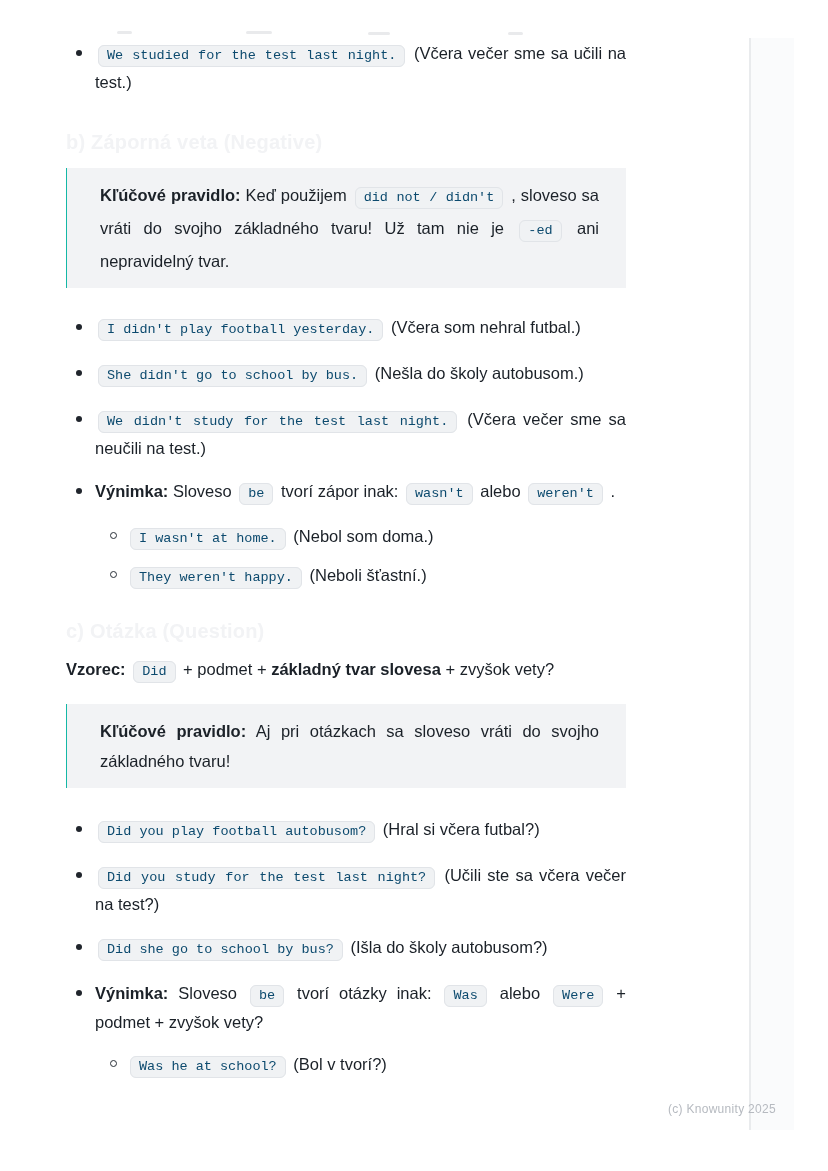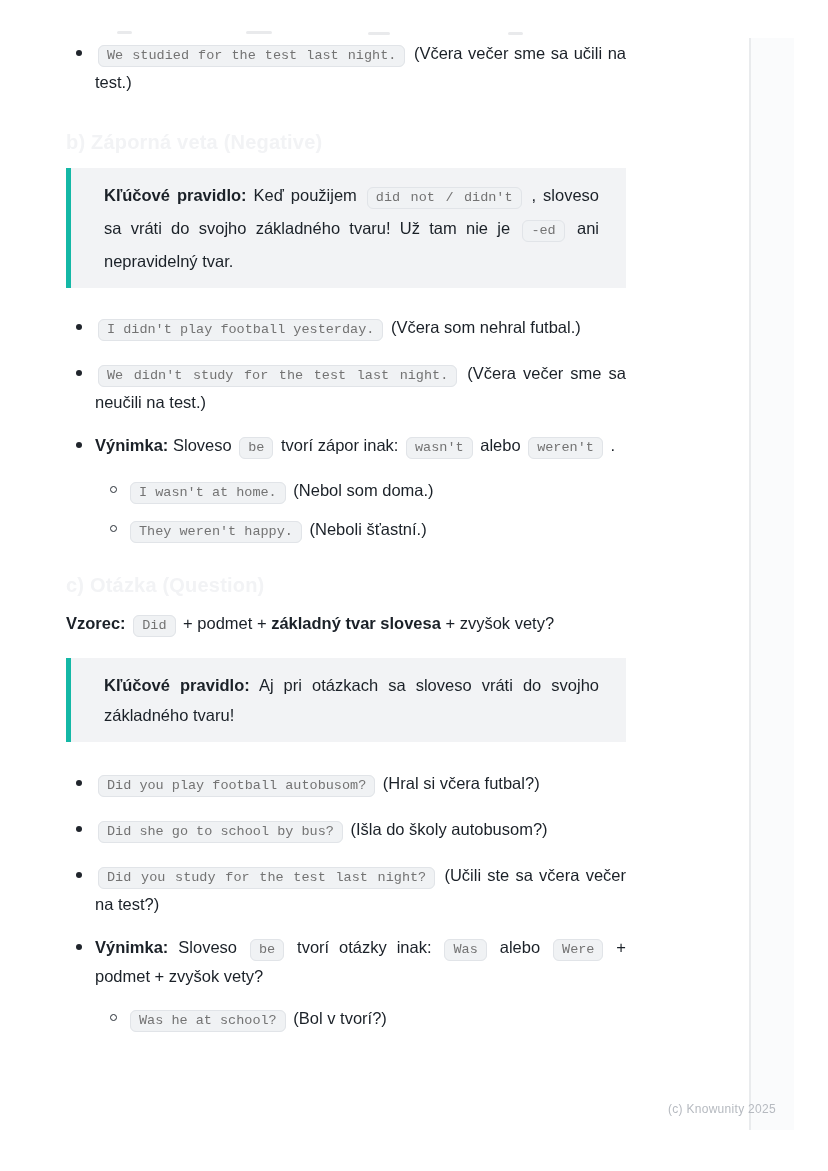--- a/index.html
+++ b/index.html
@@ -42,32 +42,32 @@
   }
   .h-b{margin-top:33px;}
   .h-c{margin-top:26px;}
 
   .para{
     margin:8px 0 0 0;font-size:16.5px;line-height:32px;text-align:justify;
   }
   .para-vzorec2{margin-top:8px;}
 
   .callout{
-    background:#f2f3f5;border-left:5px solid #14b8a6;
+    background:#f2f3f5;border-left:1px solid #14b8a6;
     padding:12px 27px 12px 33px;box-sizing:border-box;width:560px;
     font-size:16.5px;line-height:30px;text-align:justify;
   }
   .callout-1{margin-top:12px;}
   .callout-2{margin-top:16px;}
 
   b,.bold{font-weight:700;}
 
   .chip{
     font-family:"Liberation Mono","DejaVu Sans Mono",monospace;
-    font-size:13.5px;color:#737373;
+    font-size:13.5px;color:#0c4a6e;
     background:#f0f2f4;border:1px solid #e1e4e8;border-radius:6px;
     padding:2px 8px 3px 8px;margin:0 3px;
     box-decoration-break:clone;-webkit-box-decoration-break:clone;
   }
 
   .page-edge{
     position:absolute;left:749px;top:38px;width:43px;height:1092px;
     background:#fafbfc;border-left:2px solid #e9ebed;
   }
   .watermark{
@@ -91,39 +91,40 @@
     <li><span class="chip">We studied for the test last night.</span><span> (Včera večer sme sa učili na test.)</span></li>
   </ul>
 
   <h3 class="heading h-b">b) Záporná veta (Negative)</h3>
 
 
   <div class="callout callout-1"><b>Kľúčové pravidlo:</b><span> Keď použijem </span><span class="chip">did not / didn't</span><span> , sloveso sa vráti do svojho základného tvaru! Už tam nie je </span><span class="chip">-ed</span><span> ani nepravidelný tvar.</span></div>
 
   <ul class="blist m-top-26">
     <li><span class="chip">I didn't play football yesterday.</span><span> (Včera som nehral futbal.)</span></li>
+    <li><span class="chip">She didn't go to school by bus.</span><span> (Nešla do školy autobusom.)</span></li>
     <li><span class="chip">We didn't study for the test last night.</span><span> (Včera večer sme sa neučili na test.)</span></li>
     <li><b>Výnimka:</b><span> Sloveso </span><span class="chip">be</span><span> tvorí zápor inak: </span><span class="chip">wasn't</span><span> alebo </span><span class="chip">weren't</span><span> .</span>
       <ul class="sublist">
         <li><span class="chip">I wasn't at home.</span><span> (Nebol som doma.)</span></li>
         <li><span class="chip">They weren't happy.</span><span> (Neboli šťastní.)</span></li>
       </ul>
     </li>
   </ul>
 
   <h3 class="heading h-c">c) Otázka (Question)</h3>
 
   <p class="para para-vzorec2"><b>Vzorec:</b><span> </span><span class="chip">Did</span><span> + podmet + </span><b>základný tvar slovesa</b><span> + zvyšok vety?</span></p>
 
   <div class="callout callout-2"><b>Kľúčové pravidlo:</b><span> Aj pri otázkach sa sloveso vráti do svojho základného tvaru!</span></div>
 
   <ul class="blist m-top-28">
     <li><span class="chip">Did you play football autobusom?</span><span> (Hral si včera futbal?)</span></li>
+    <li><span class="chip">Did you study for the test last night?</span><span> (Učili ste sa včera večer na test?)</span></li>
     <li><span class="chip">Did she go to school by bus?</span><span> (Išla do školy autobusom?)</span></li>
-    <li><span class="chip">Did you study for the test last night?</span><span> (Učili ste sa včera večer na test?)</span></li>
     <li><b>Výnimka:</b><span> Sloveso </span><span class="chip">be</span><span> tvorí otázky inak: </span><span class="chip">Was</span><span> alebo </span><span class="chip">Were</span><span> + podmet + zvyšok vety?</span>
       <ul class="sublist">
         <li><span class="chip">Was he at school?</span><span> (Bol v tvorí?)</span></li>
       </ul>
     </li>
   </ul>
 
 </div>
 
 <div class="watermark">(c) Knowunity 2025</div>

